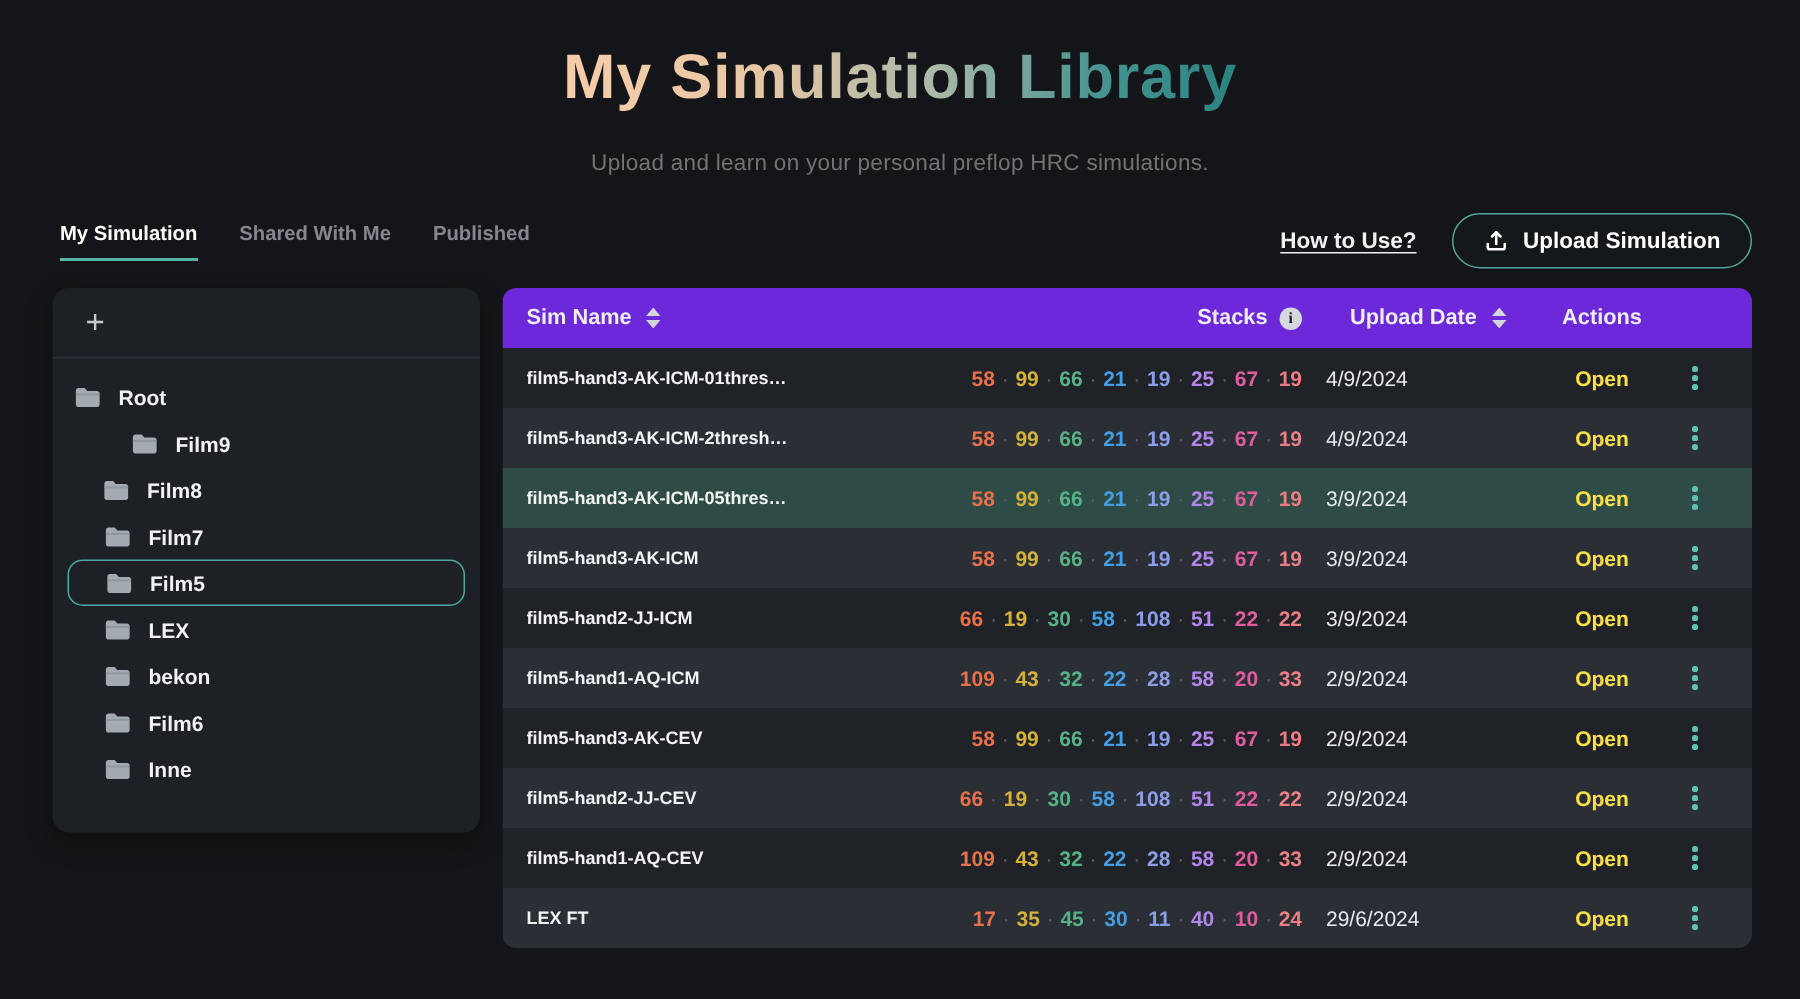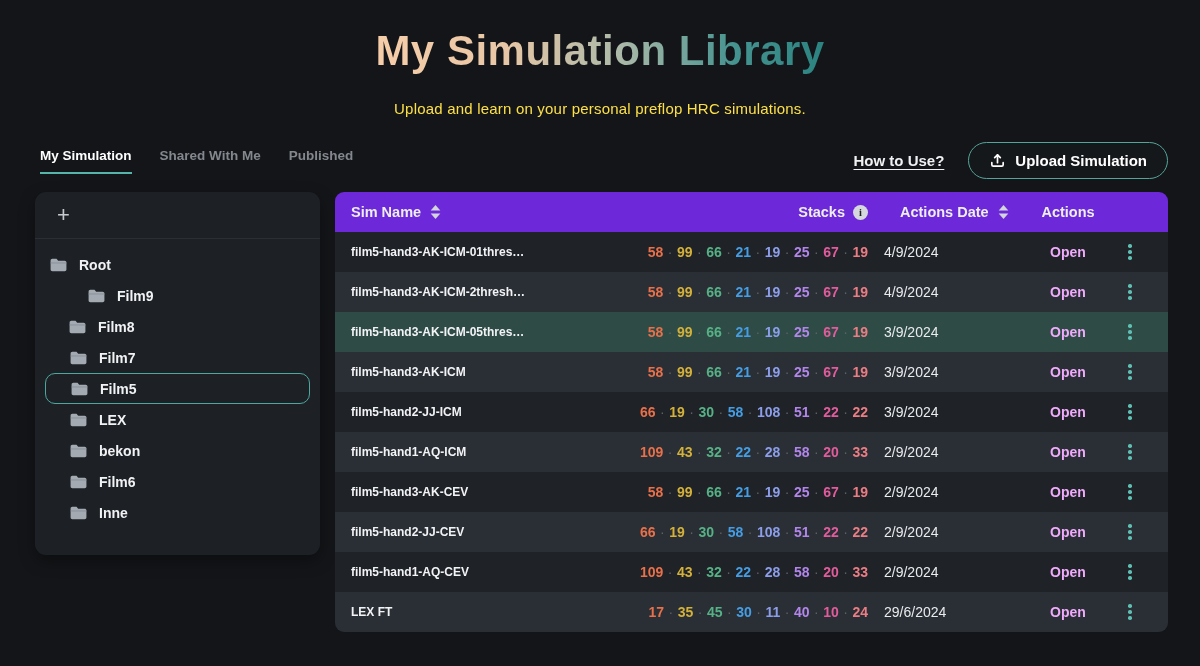--- a/index.html
+++ b/index.html
@@ -6,21 +6,21 @@
   html,body { width:1200px; height:666px; background:#131518; overflow:hidden;
               font-family:"Liberation Sans", sans-serif; }
 
   
   .hero { text-align:center; padding-top:27px; }
   .hero h1 {
     display:inline-block; font-size:42px; font-weight:700; letter-spacing:.5px;
     background:linear-gradient(90deg,#f6cda9 0%,#e9c7a6 28%,#aab9a8 55%,#459390 80%,#2b8380 100%);
     -webkit-background-clip:text; background-clip:text; color:transparent;
   }
-  .hero p { margin-top:25px; font-size:15px; color:#fde047; letter-spacing:.2px; }
+  .hero p { margin-top:25px; font-size:15px; color:#737373; letter-spacing:.2px; }
 
   
   .nav-row { display:flex; justify-content:space-between; align-items:center;
              padding:0 32px 0 40px; margin-top:25px; }
   .tabs { display:flex; gap:28px; align-items:flex-end; }
   .tab { font-size:13.5px; font-weight:700; color:#84888e; padding-bottom:9px;
          border-bottom:2px solid transparent; cursor:pointer; }
   .tab.active { color:#ffffff; border-bottom-color:#55b5a9; }
   .nav-actions { display:flex; align-items:center; }
   .howto { font-size:15px; font-weight:700; color:#f0f1f3; text-decoration:underline;
@@ -54,21 +54,21 @@
   .h-stacks { display:flex; align-items:flex-end; gap:8px; justify-content:flex-end; }
   .h-actions { text-align:center; }
   .trow.dark { background:#1f2227; }
   .trow.light { background:#2a2e35; }
   .trow.highlight { background:#2e4b46; }
   .c-name { color:#f2f3f5; font-size:12px; font-weight:600; white-space:nowrap;
             overflow:hidden; text-overflow:ellipsis; padding-right:12px; }
   .c-stacks { text-align:right; font-size:14px; font-weight:700; white-space:nowrap; }
   .c-stacks .sep { color:#5d6167; font-weight:400; padding:0 4.5px; }
   .c-date { padding-left:16px; color:#e9ebed; font-size:14px; font-weight:500; }
-  .c-open { text-align:center; color:#f0abfc; font-size:14px; font-weight:700; cursor:pointer; }
+  .c-open { text-align:center; color:#fde047; font-size:14px; font-weight:700; cursor:pointer; }
   .c-menu { display:flex; justify-content:center; cursor:pointer; }
   .kebab { display:flex; flex-direction:column; gap:2.5px; padding:4px; }
   .kebab span { width:3.5px; height:3.5px; border-radius:50%; background:#5fc0b5; }
 
   .info-badge { width:15px; height:15px; border-radius:50%; background:#d5d8dc; color:#1d2024;
                 font-size:10.5px; font-weight:700; display:flex; align-items:center;
                 justify-content:center; font-family:"Liberation Serif", serif; }
 </style>
 </head>
 <body>
@@ -199,21 +199,21 @@
               <path d="M5.5 0L10.3 5.6H.7z" fill="#d2d5d9"></path>
               <path d="M5.5 14L.7 8.4h9.6z" fill="#d2d5d9"></path>
             </svg>
         </span>
       </div>
       <div class="h-stacks">
         <span>Stacks</span>
         <span class="info-badge">i</span>
       </div>
       <div class="h-date">
-        <span>Actions Date</span>
+        <span>Upload Date</span>
         <span style="display:flex;">
           <svg width="11" height="14" viewBox="0 0 11 14">
               <path d="M5.5 0L10.3 5.6H.7z" fill="#d2d5d9"></path>
               <path d="M5.5 14L.7 8.4h9.6z" fill="#d2d5d9"></path>
             </svg>
         </span>
       </div>
       <div class="h-actions">Actions</div>
       <div></div>
     </div>

